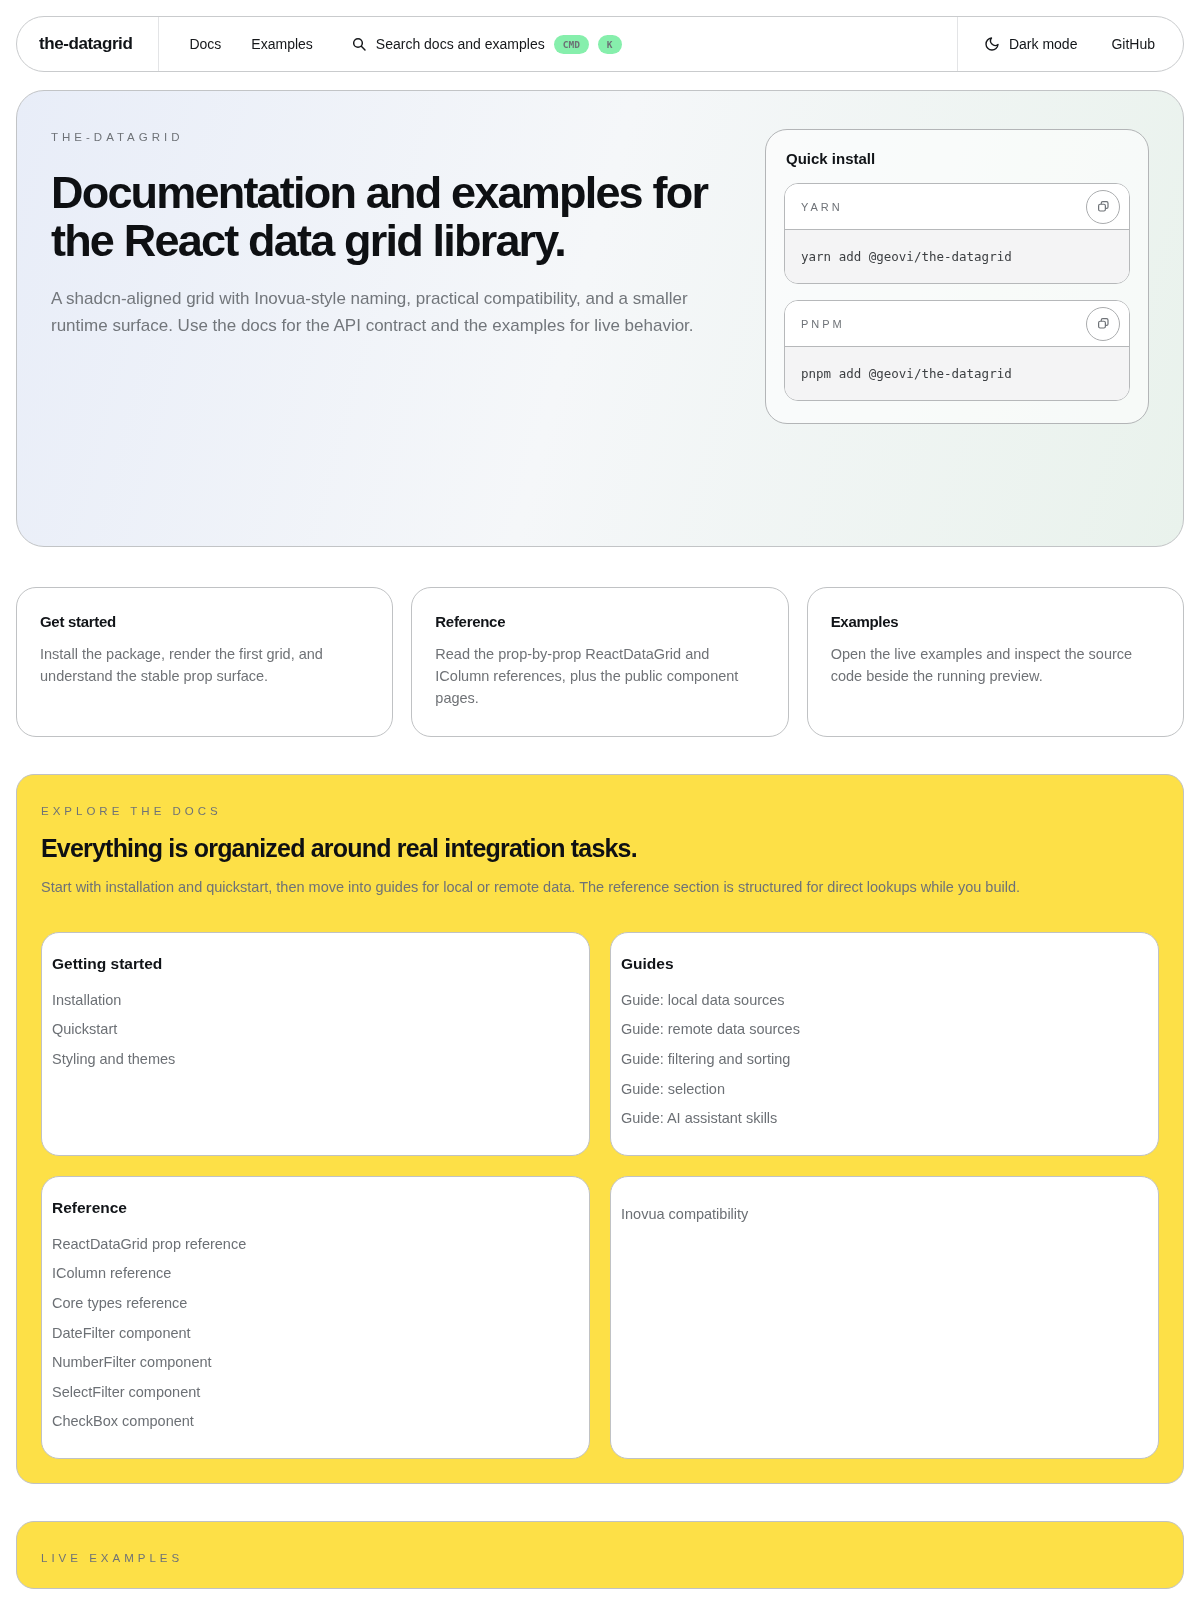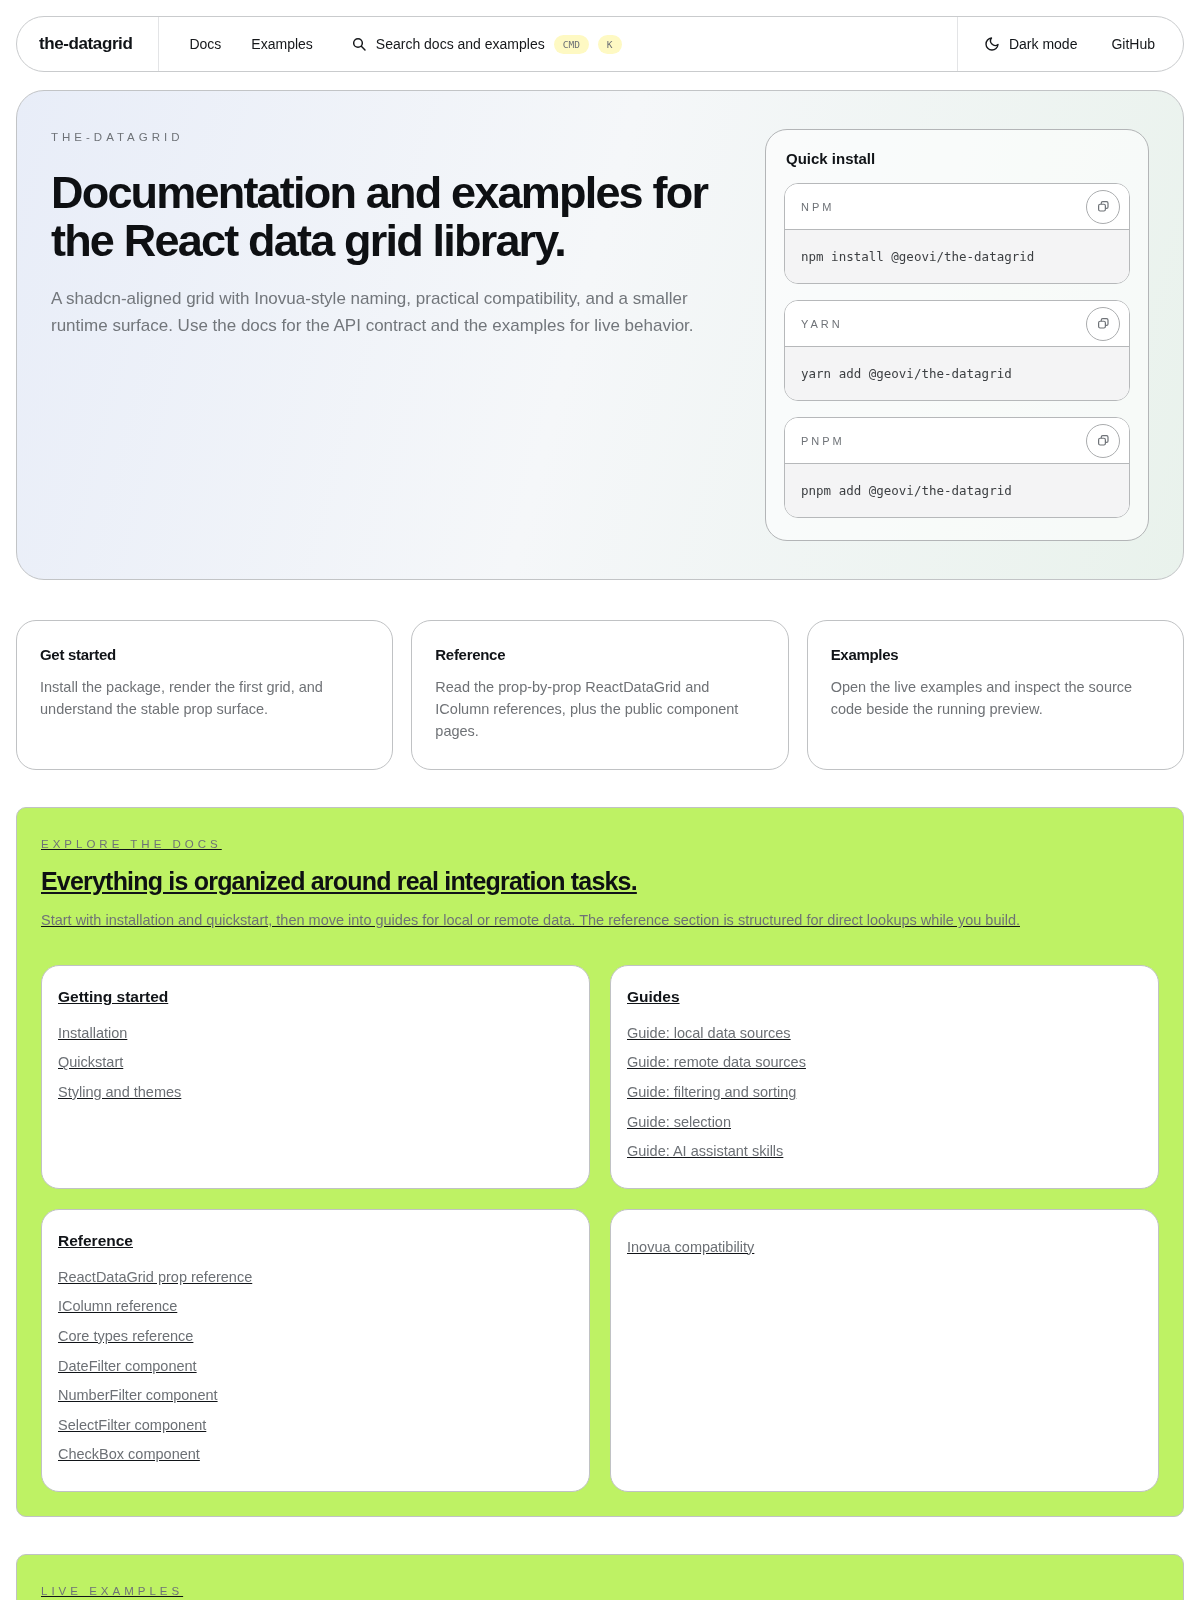--- a/index.html
+++ b/index.html
@@ -36,24 +36,24 @@
     font-size: 14px; font-weight: 500; color: #16181b;
     text-decoration: none; cursor: pointer;
   }
   .nav-search {
     margin-left: 38px;
     display: flex; align-items: center; gap: 9px;
     cursor: pointer;
   }
   .nav-search .search-text { font-size: 14px; font-weight: 500; color: #16181b; }
   .kbd {
-    background: #fef9c3; border-radius: 999px;
+    background: #86efac; border-radius: 999px;
     padding: 4px 9px;
     font-family: "DejaVu Sans Mono", monospace;
-    font-size: 9.5px; font-weight: normal; color: #6c7075;
+    font-size: 9.5px; font-weight: bold; color: #6c7075;
   }
   .nav-right {
     margin-left: auto; height: 100%;
     display: flex; align-items: center; gap: 34px;
     border-left: 1px solid #e3e4e6;
     padding: 0 28px 0 26px;
   }
   .dark-toggle { display: flex; align-items: flex-end; gap: 9px; cursor: pointer; }
   .dark-toggle span { font-size: 14px; font-weight: 500; }
   .icon-svg { display: block; }
@@ -128,36 +128,36 @@
   .feature-card {
     border: 1px solid #c0c2c4; border-radius: 20px;
     padding: 25px 23px 27px; background: #fff; cursor: pointer;
   }
   .feature-card h3 { font-size: 15px; letter-spacing: -0.3px; margin-bottom: 14px; }
   .feature-card p { font-size: 14.5px; color: #6f7276; line-height: 1.5; }
 
   
   .section {
     margin-top: 37px;
-    border: 1px solid #c0c2c4; border-radius: 10px;
-    padding: 30px 24px 24px; background: #bef264; text-decoration: underline;
+    border: 1px solid #c0c2c4; border-radius: 18px;
+    padding: 30px 24px 24px; background: #fde047;
   }
   .section-title {
     margin: 17px 0 14px;
     font-size: 25px; font-weight: bold; letter-spacing: -0.8px; color: #0e1013;
   }
   .section-desc { font-size: 14.5px; color: #6f7276; line-height: 1.5; }
 
   .groups-grid {
     margin-top: 33px;
     display: grid; grid-template-columns: 1fr 1fr; gap: 20px;
   }
   .group-card {
     border: 1px solid #c0c2c4; border-radius: 18px;
-    padding: 22px 16px; background: #fff;
+    padding: 22px 10px; background: #fff;
   }
   .group-title { font-size: 15.5px; font-weight: bold; margin-bottom: 12px; }
   .group-list { list-style: none; }
   .group-list li {
     font-size: 14.5px; color: #6c7075; padding: 6.8px 0; cursor: pointer;
   }
 </style>
 </head>
 <body>
 
@@ -196,34 +196,20 @@
   <section class="hero">
     <div class="hero-left">
       <div class="eyebrow">THE-DATAGRID</div>
       <h1 class="hero-title">Documentation and examples for the React data grid library.</h1>
       <p class="hero-desc">A shadcn-aligned grid with Inovua-style naming, practical compatibility, and a smaller runtime surface. Use the docs for the API contract and the examples for live behavior.</p>
     </div>
 
     <aside class="quick-install">
       <div class="qi-title">Quick install</div>
 
-      <div class="qi-block">
-        <div class="qi-head">
-          <span class="qi-label">NPM</span>
-          <button class="copy-btn">
-            <span>
-              <svg class="icon-svg" width="15" height="15" viewBox="0 0 20 20" fill="none" stroke="#6e7277" stroke-width="1.6" stroke-linejoin="round">
-                <rect x="7" y="3.5" width="9" height="9" rx="2"></rect>
-                <rect x="3.5" y="7" width="9" height="9" rx="2" fill="#ffffff"></rect>
-              </svg>
-            </span>
-          </button>
-        </div>
-        <div class="qi-code">npm install @geovi/the-datagrid</div>
-      </div>
 
       <div class="qi-block">
         <div class="qi-head">
           <span class="qi-label">YARN</span>
           <button class="copy-btn">
             <span>
               <svg class="icon-svg" width="15" height="15" viewBox="0 0 20 20" fill="none" stroke="#6e7277" stroke-width="1.6" stroke-linejoin="round">
                 <rect x="7" y="3.5" width="9" height="9" rx="2"></rect>
                 <rect x="3.5" y="7" width="9" height="9" rx="2" fill="#ffffff"></rect>
               </svg>

